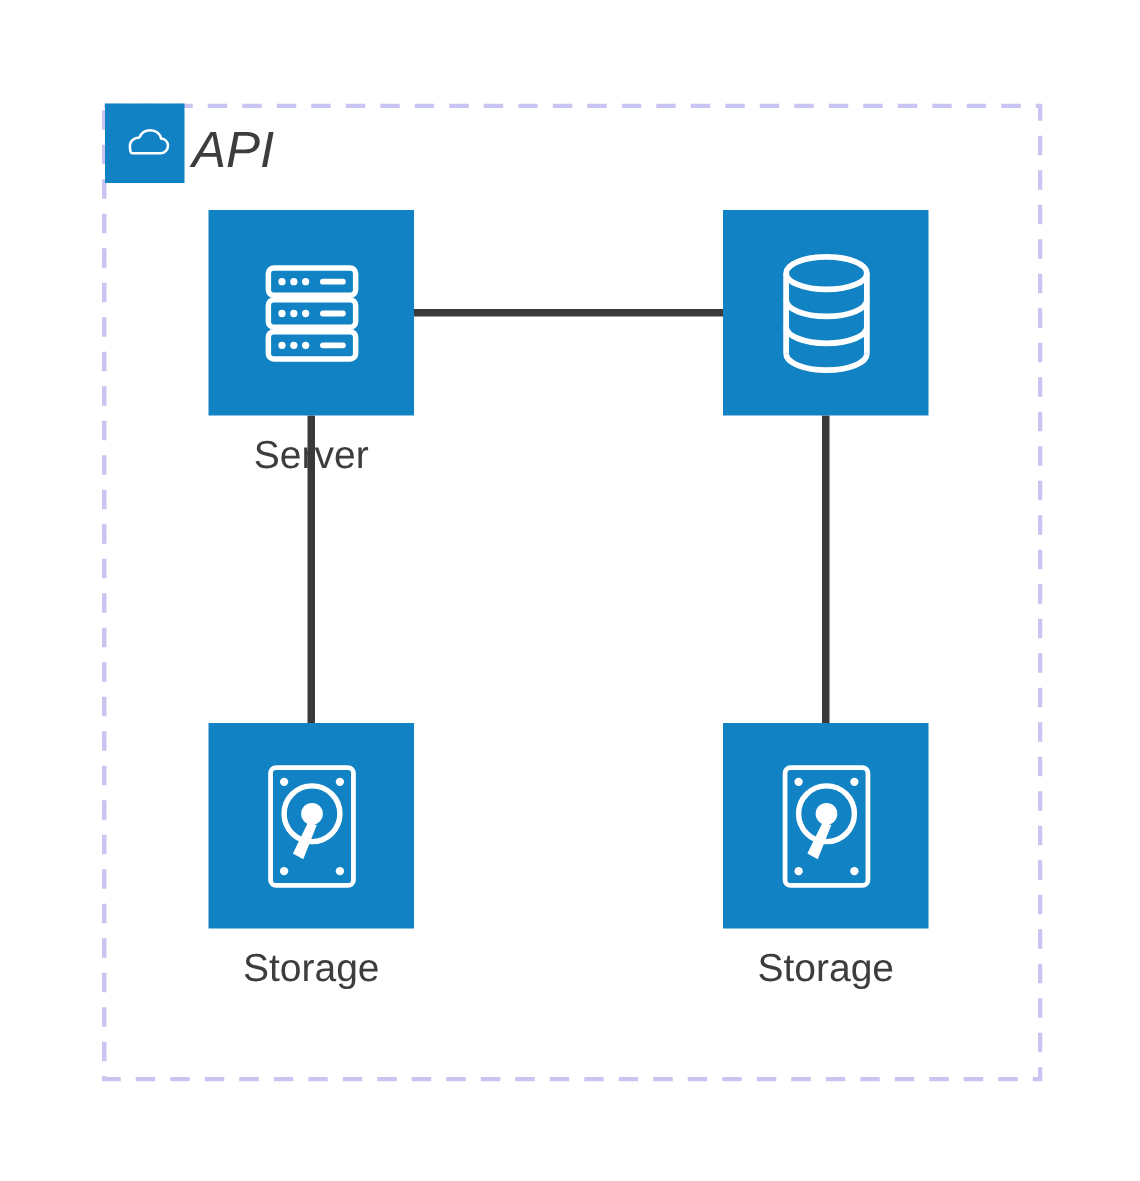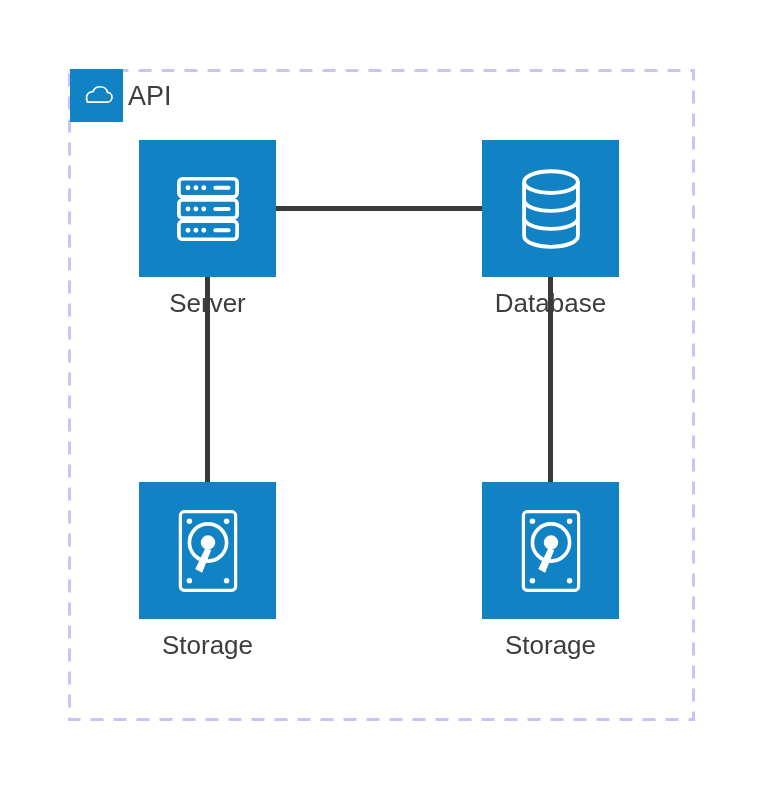--- a/index.html
+++ b/index.html
@@ -30,39 +30,38 @@
   .label-database{left:482px;top:288px;}
   .label-storage-1{left:139px;top:630px;}
   .label-storage-2{left:482px;top:630px;}
   .api-badge{
     position:absolute;left:70px;top:69px;width:53px;height:53px;
     background:var(--node-fill,#1182C4);
     display:flex;align-items:center;justify-content:center;z-index:4;
   }
   .api-label{
     position:absolute;left:128px;top:81px;
-    font-size:27px;color:var(--label,#3D3D3D);z-index:2;
+    font-size:34px;color:var(--label,#3D3D3D);z-index:2;font-style:italic;
   }
   svg{display:block;}
 </style>
 </head>
 <body>
 
 <div class="canvas">
 
   <svg class="boundary-svg" width="627" height="652">
     <rect x="1.5" y="1.5" width="624" height="649" fill="none" stroke="#C8C5F2" stroke-width="3" stroke-dasharray="13 10"></rect>
   </svg>
 
   <div class="edge edge-h"></div>
   <div class="edge edge-v1"></div>
   <div class="edge edge-v2"></div>
 
   <div class="node-label label-server">Server</div>
-  <div class="node-label label-database">Database</div>
   <div class="node-label label-storage-1">Storage</div>
   <div class="node-label label-storage-2">Storage</div>
 
   <div class="api-badge">
     <span>
       <svg width="40" height="40" viewBox="0 0 52 52" fill="none">
         <path d="M14,34 L39,34 C43,34 45.5,30.8 45.5,27.5 C45.5,24.2 43,21.4 39.5,21.2
                  C38.8,16.8 34.8,14 30.2,14 C25.8,14 22.2,16.6 20.8,20.3
                  C16.5,20.2 12.5,23.2 12.5,27.6 C12.5,30.8 13.2,34 14,34 Z" stroke="#FFFFFF" stroke-width="2.2" stroke-linejoin="round"></path>
       </svg>

